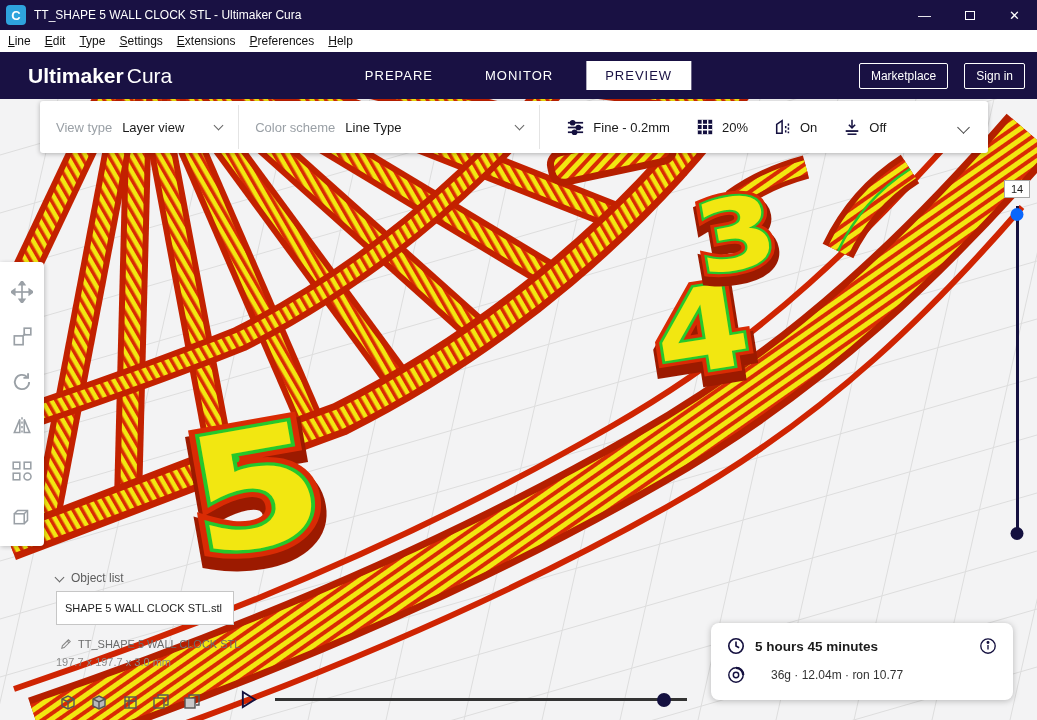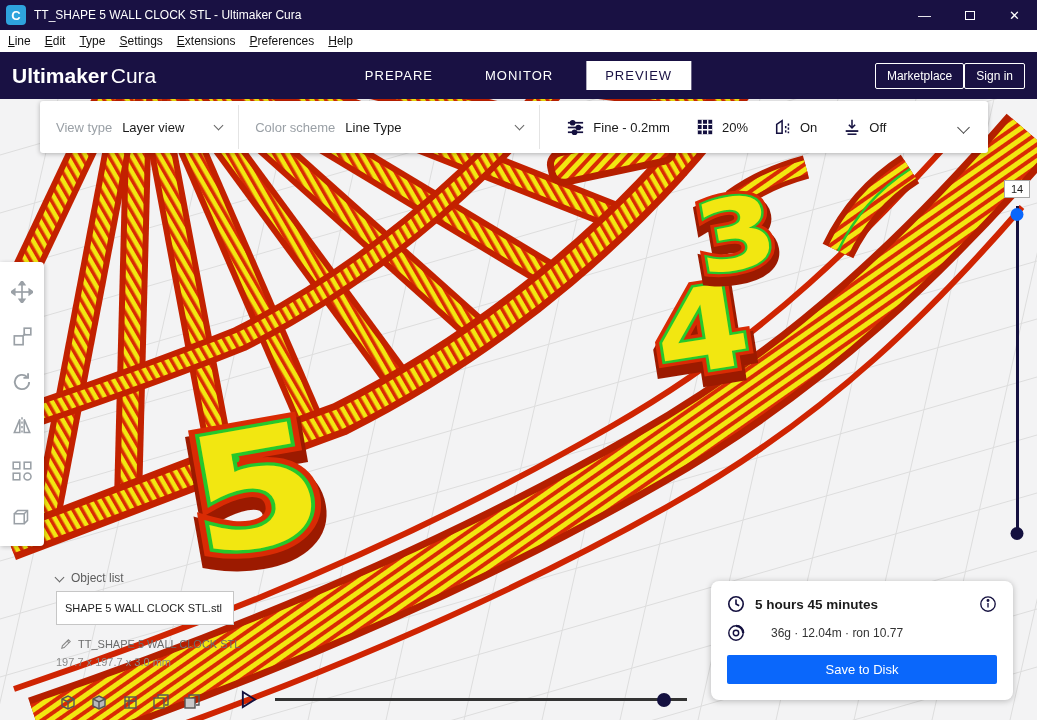--- a/index.html
+++ b/index.html
@@ -15,27 +15,27 @@
   .win-btn { width:45px; height:30px; display:flex; align-items:center; justify-content:center; font-size:13px; cursor:default; }
   .maxbox { width:10px; height:9px; border:1px solid #fff; display:inline-block; }
 
   
   .menubar { height:22px; background:#fff; display:flex; align-items:center; padding-left:1px; }
   .menu-item { font-size:12px; color:#111; padding:0 7px; display:block; }
   .menu-item::first-letter { text-decoration:underline; }
 
   
   .header { height:47px; background:#191143; display:flex; align-items:center; position:relative; }
-  .logo { margin-left:12px; color:#fff; font-size:21px; white-space:nowrap; }
+  .logo { margin-left:28px; color:#fff; font-size:21px; white-space:nowrap; }
   .logo-bold { font-weight:700; }
   .logo-light { font-weight:300; margin-left:3px; }
   .stage-tabs { position:absolute; left:50%; transform:translateX(-50%); display:flex; align-items:center; gap:14px; }
   .stage-tab { color:#fff; font-size:13px; letter-spacing:1px; padding:7px 19px; }
   .stage-tab.active { background:#fff; color:#191143; }
-  .header-right { margin-left:auto; display:flex; margin-right:12px; }
+  .header-right { margin-left:auto; display:flex; gap:16px; margin-right:12px; }
   .hdr-btn { border:1px solid #fff; color:#fff; font-size:12px; padding:5px 11px; border-radius:2px; }
 
   
   .viewport { position:absolute; top:99px; left:0; right:0; bottom:0; background:#f3f3f4; overflow:hidden; }
   #scene { position:absolute; inset:0; }
 
   
   .view-toolbar { position:absolute; top:2px; left:40px; width:948px; height:52px; background:#fff;
                   border-radius:3px; box-shadow:0 1px 5px rgba(0,0,0,.28);
                   display:flex; align-items:center; font-size:13px; }
@@ -432,16 +432,15 @@
       </svg>
     </div>
     <div class="pi-row2">
       <svg width="18" height="18" viewBox="0 0 20 20" fill="none" stroke="#14103f" stroke-width="1.6">
         <circle cx="10" cy="10" r="8"></circle>
           <circle cx="10" cy="10" r="3"></circle>
           <path d="M10 2a8 8 0 0 1 8 8" stroke-width="2.6"></path>
       </svg>
       <span class="pi-mat">36g · 12.04m · ron 10.77</span>
     </div>
-    <div class="save-btn">Save to Disk</div>
   </div>
 
 </div>
 
 </body></html>

